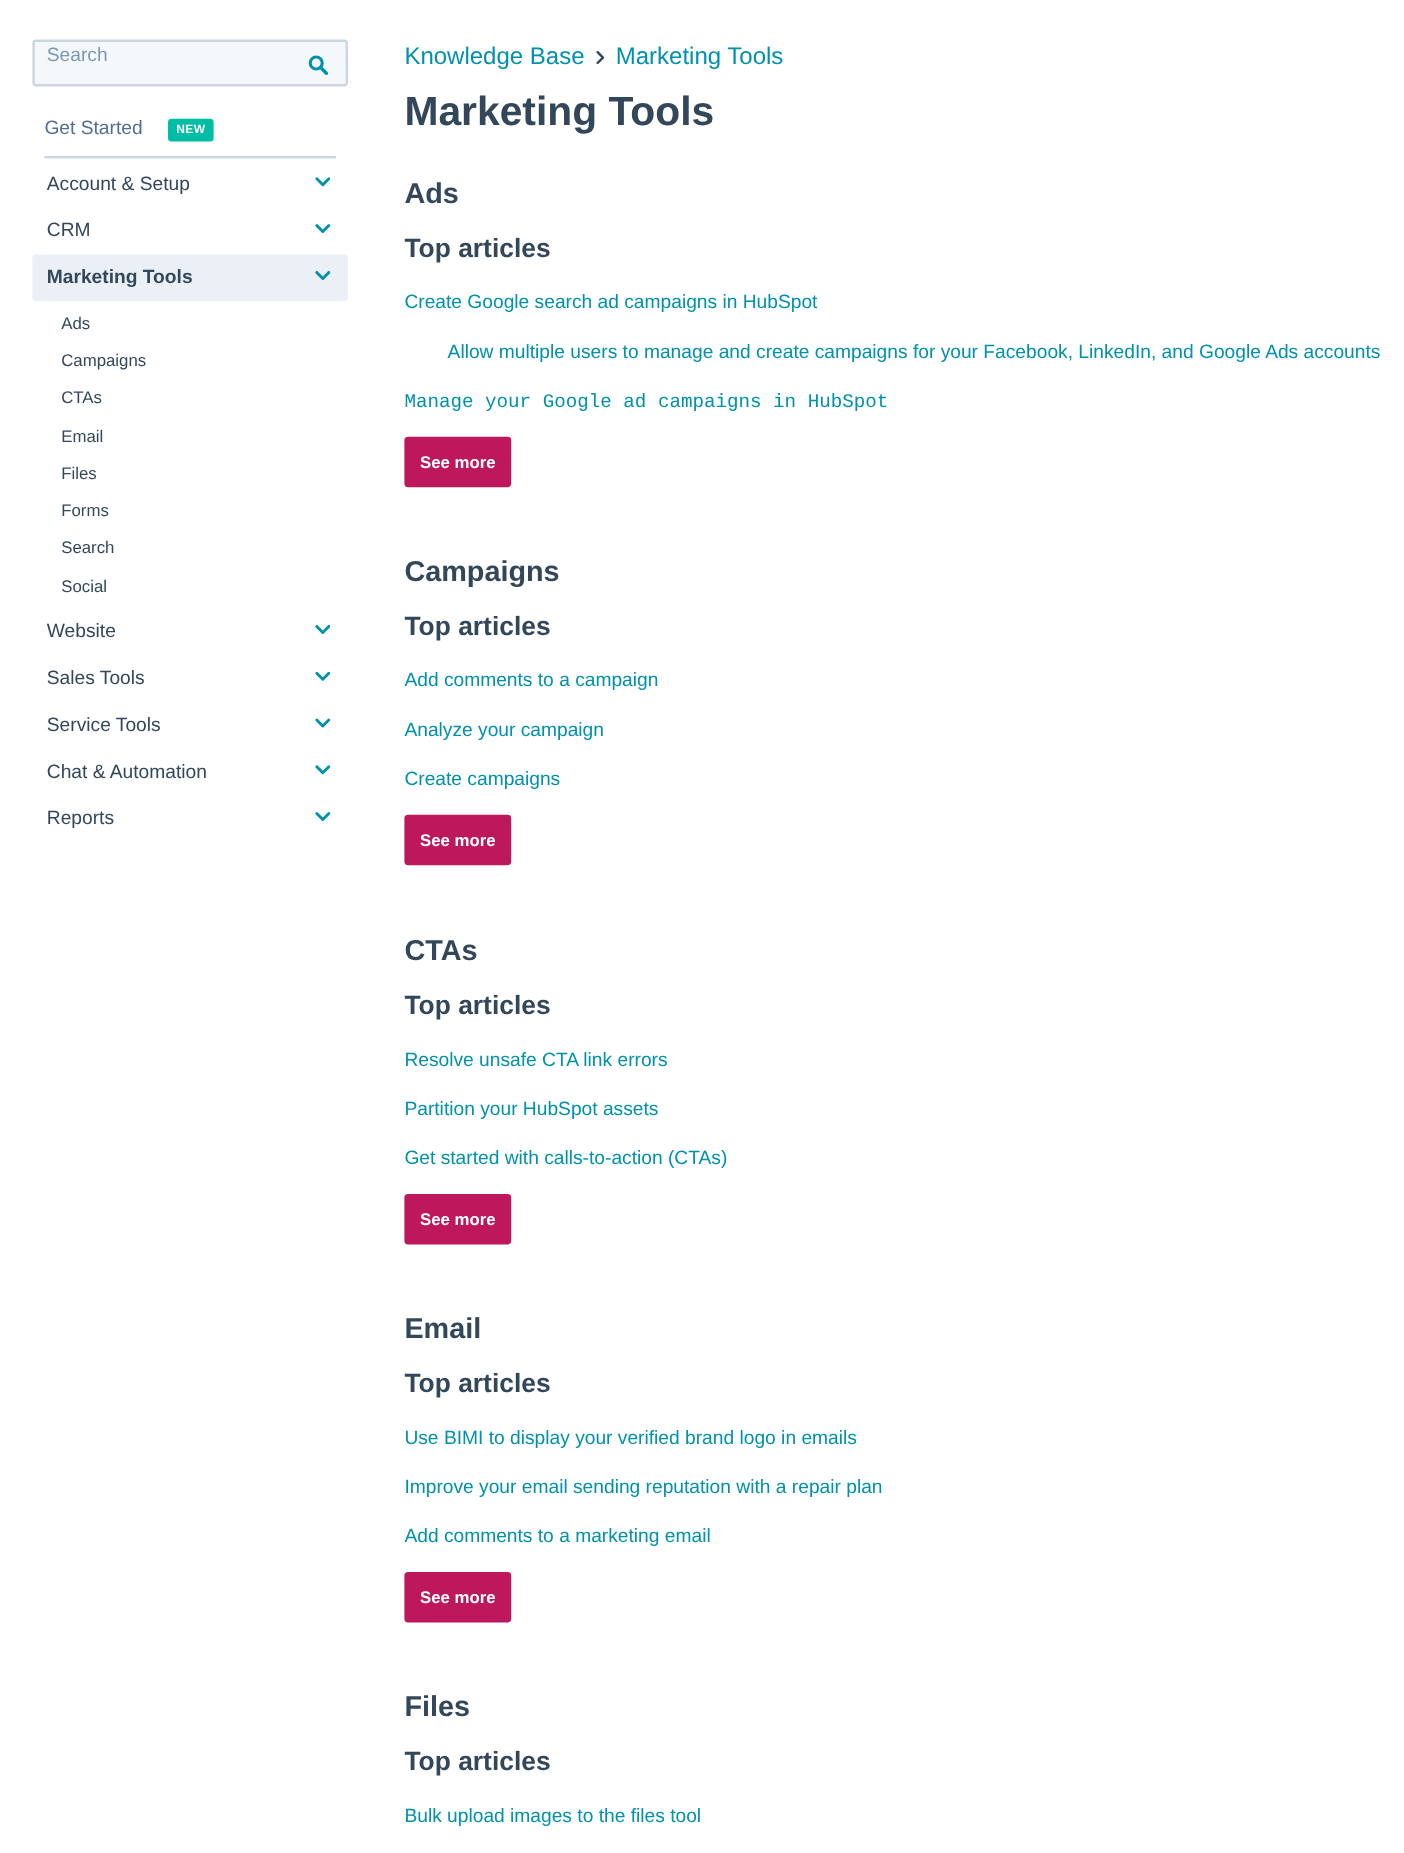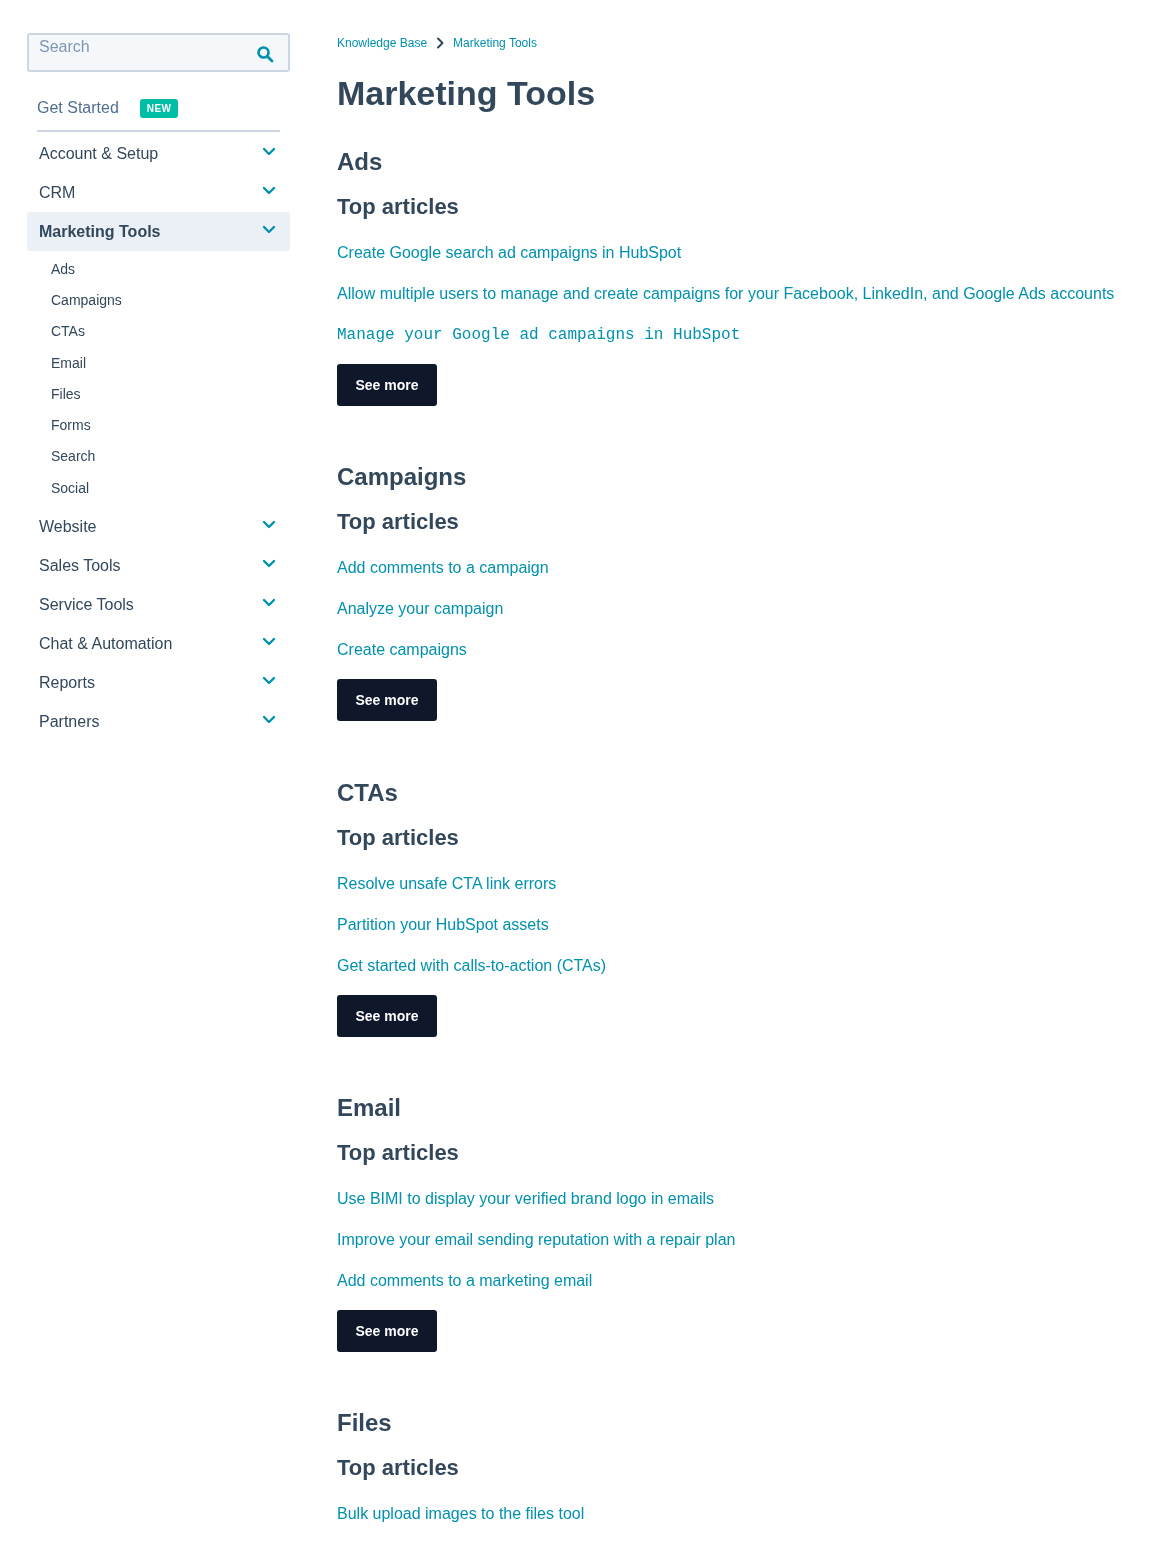--- a/index.html
+++ b/index.html
@@ -33,31 +33,31 @@
     position: relative; height: 39px; display: flex; align-items: center;
     padding-left: 12px; font-size: 16px; color: #33475b; cursor: pointer; border-radius: 3px;
   }
   .nav-item.active { background: #eaf0f6; font-weight: bold; }
   .nav-chevron { position: absolute; right: 14px; top: 13px; width: 14px; height: 10px; }
   .subnav { padding: 2px 0 4px 0; }
   .subnav-item { height: 31.3px; display: flex; align-items: center; padding-left: 24px; font-size: 14px; color: #33475b; cursor: pointer; }
 
   
   .main { position: absolute; left: 337px; top: 0; width: 800px; }
-  .breadcrumb { position: absolute; top: 36px; left: 0; display: flex; align-items: center; font-size: 12px; color: #0091ae; white-space: nowrap; }
+  .breadcrumb { position: absolute; top: 36px; left: 0; display: flex; align-items: center; font-size: 20px; color: #0091ae; white-space: nowrap; }
   .breadcrumb a { color: #0091ae; text-decoration: none; }
   .crumb-sep { width: 9px; height: 12px; margin: 0 8px 0 9px; }
   .page-title { position: absolute; top: 74px; left: 0; font-size: 34px; font-weight: bold; color: #33475b; white-space: nowrap; }
 
   .section { position: absolute; left: 0; width: 800px; }
   .section-title { position: absolute; top: 0; left: 0; font-size: 24px; font-weight: bold; color: #33475b; white-space: nowrap; }
   .section-sub { position: absolute; top: 46px; left: 0; font-size: 22px; color: #33475b; white-space: nowrap; }
   .article-link { position: absolute; left: 0; font-size: 16px; color: #0091ae; text-decoration: none; white-space: nowrap; }
   .see-more {
-    position: absolute; left: 0; width: 100px; height: 42px; background: #0f172a; color: #ffffff;
+    position: absolute; left: 0; width: 89px; height: 42px; background: #be185d; color: #ffffff;
     border: none; border-radius: 3px; font-family: "Liberation Sans", sans-serif;
     font-size: 14px; font-weight: bold; cursor: pointer;
   }
 </style>
 </head>
 <body>
 
 <aside class="sidebar">
   <div class="search-box">
     <input type="text" placeholder="Search" style="">
@@ -125,45 +125,39 @@
       <svg class="nav-chevron" viewBox="0 0 14 10">
           <polyline points="2,2 7,7 12,2" fill="none" stroke="#0091ae" stroke-width="2.4" stroke-linecap="round" stroke-linejoin="round"></polyline>
         </svg>
     </div>
     <div class="nav-item">
       <span>Reports</span>
       <svg class="nav-chevron" viewBox="0 0 14 10">
           <polyline points="2,2 7,7 12,2" fill="none" stroke="#0091ae" stroke-width="2.4" stroke-linecap="round" stroke-linejoin="round"></polyline>
         </svg>
     </div>
-    <div class="nav-item">
-      <span>Partners</span>
-      <svg class="nav-chevron" viewBox="0 0 14 10">
-          <polyline points="2,2 7,7 12,2" fill="none" stroke="#0091ae" stroke-width="2.4" stroke-linecap="round" stroke-linejoin="round"></polyline>
-        </svg>
-    </div>
   </nav>
 </aside>
 
 <main class="main">
   <div class="breadcrumb">
     <a href="#">Knowledge Base</a>
     <svg class="crumb-sep" viewBox="0 0 9 12">
         <polyline points="2,1.5 6.5,6 2,10.5" fill="none" stroke="#33475b" stroke-width="2" stroke-linecap="round" stroke-linejoin="round"></polyline>
       </svg>
     <a href="#">Marketing Tools</a>
   </div>
 
   <h1 class="page-title">Marketing Tools</h1>
 
   <section class="section" style="top:148px;">
     <h2 class="section-title">Ads</h2>
     <h3 class="section-sub">Top articles</h3>
     <a href="#" class="article-link" style="top:96px;">Create Google search ad campaigns in HubSpot</a>
-    <a href="#" class="article-link" style="top:137px;">Allow multiple users to manage and create campaigns for your Facebook, LinkedIn, and Google Ads accounts</a>
+    <a href="#" class="article-link" style="top:137px;margin-left:36px;">Allow multiple users to manage and create campaigns for your Facebook, LinkedIn, and Google Ads accounts</a>
     <a href="#" class="article-link" style="top:178px;font-family:Liberation Mono, monospace;">Manage your Google ad campaigns in HubSpot</a>
     <button class="see-more" style="top:216px;">See more</button>
   </section>
 
   <section class="section" style="top:463px;">
     <h2 class="section-title">Campaigns</h2>
     <h3 class="section-sub">Top articles</h3>
     <a href="#" class="article-link" style="top:96px;">Add comments to a campaign</a>
     <a href="#" class="article-link" style="top:137px;">Analyze your campaign</a>
     <a href="#" class="article-link" style="top:178px;">Create campaigns</a>

